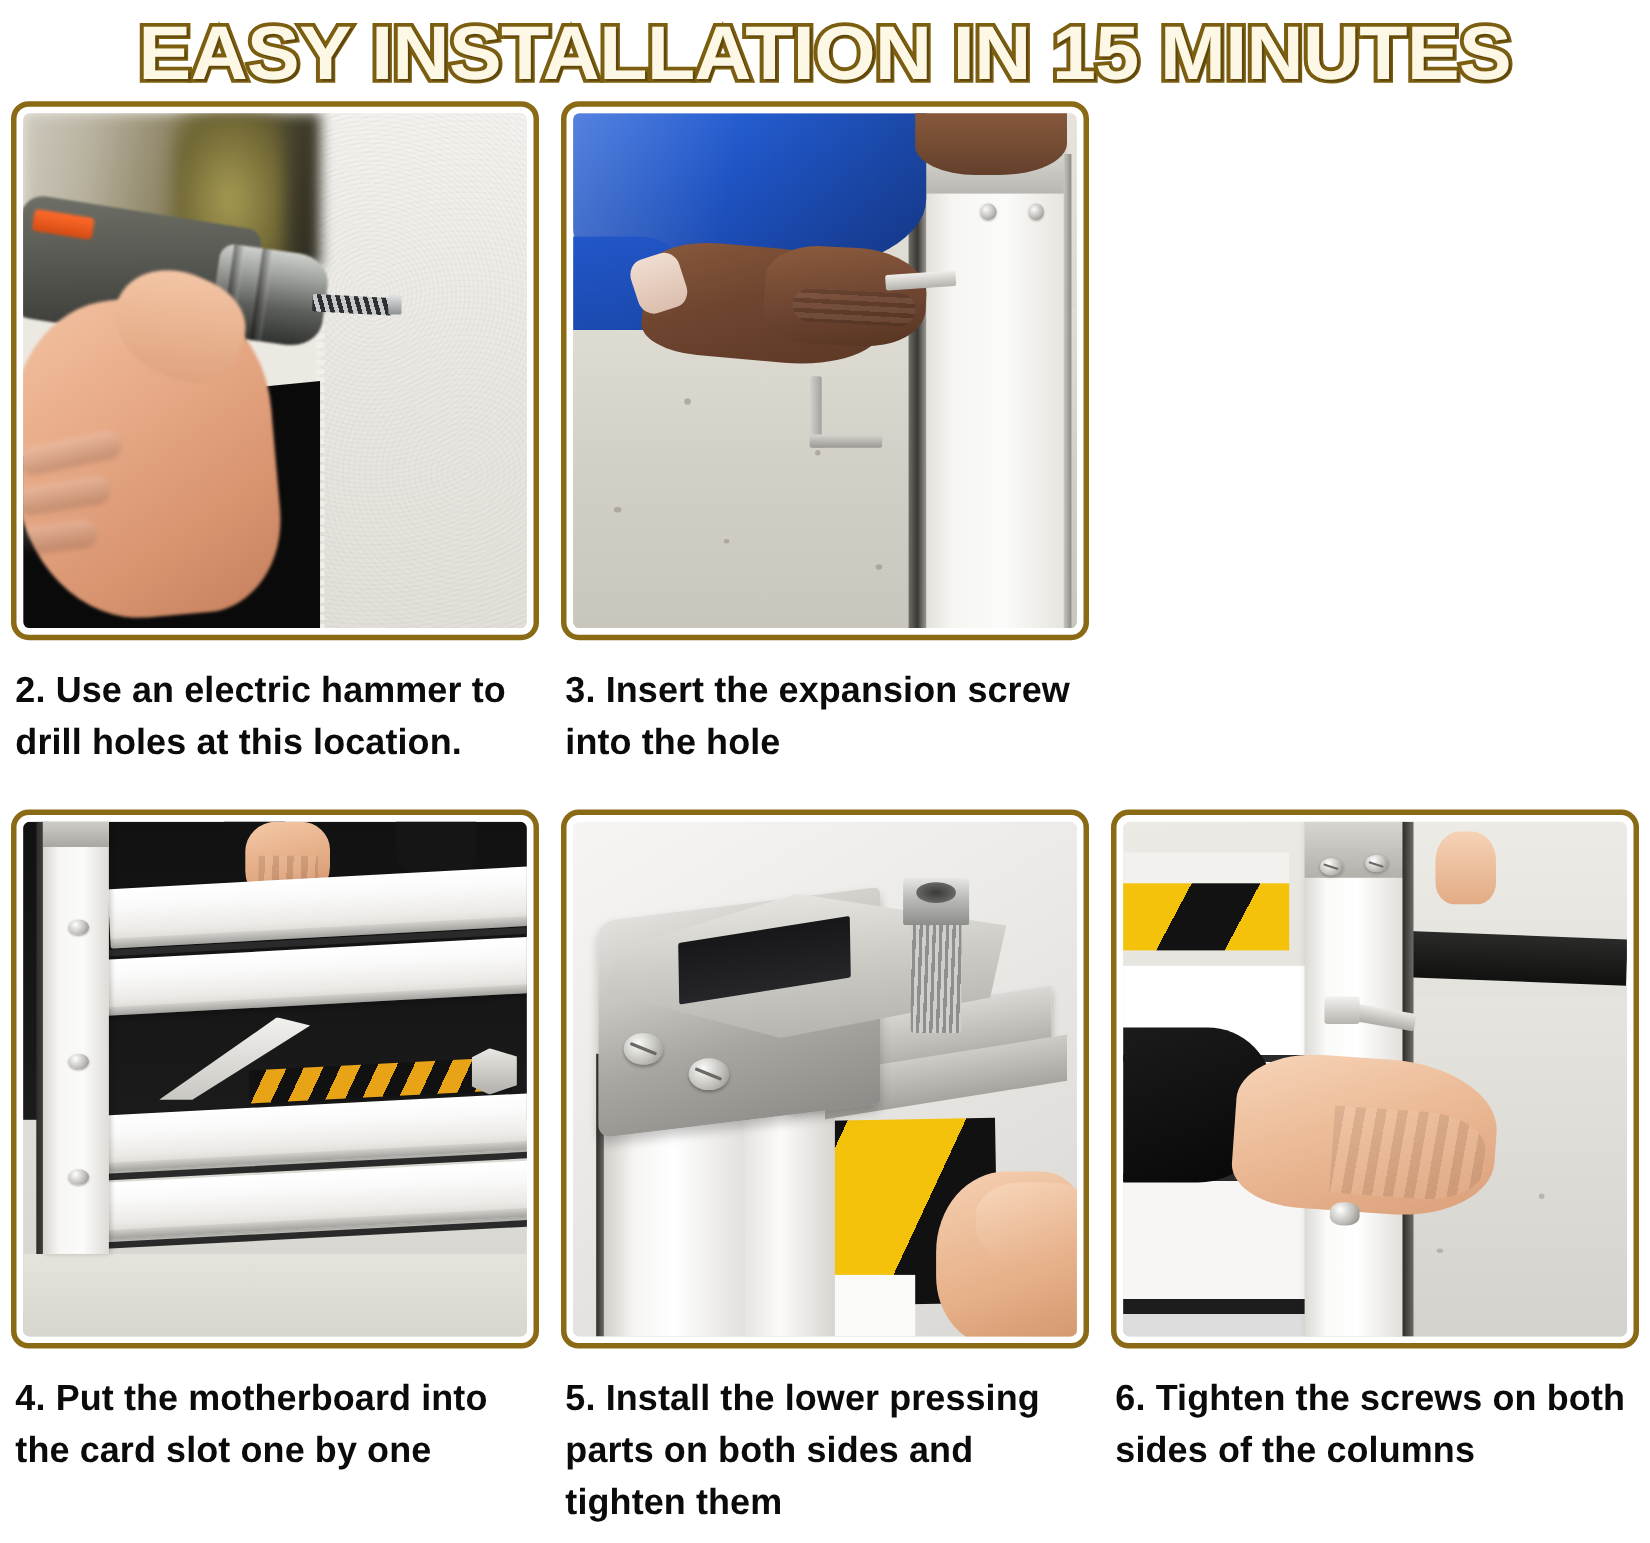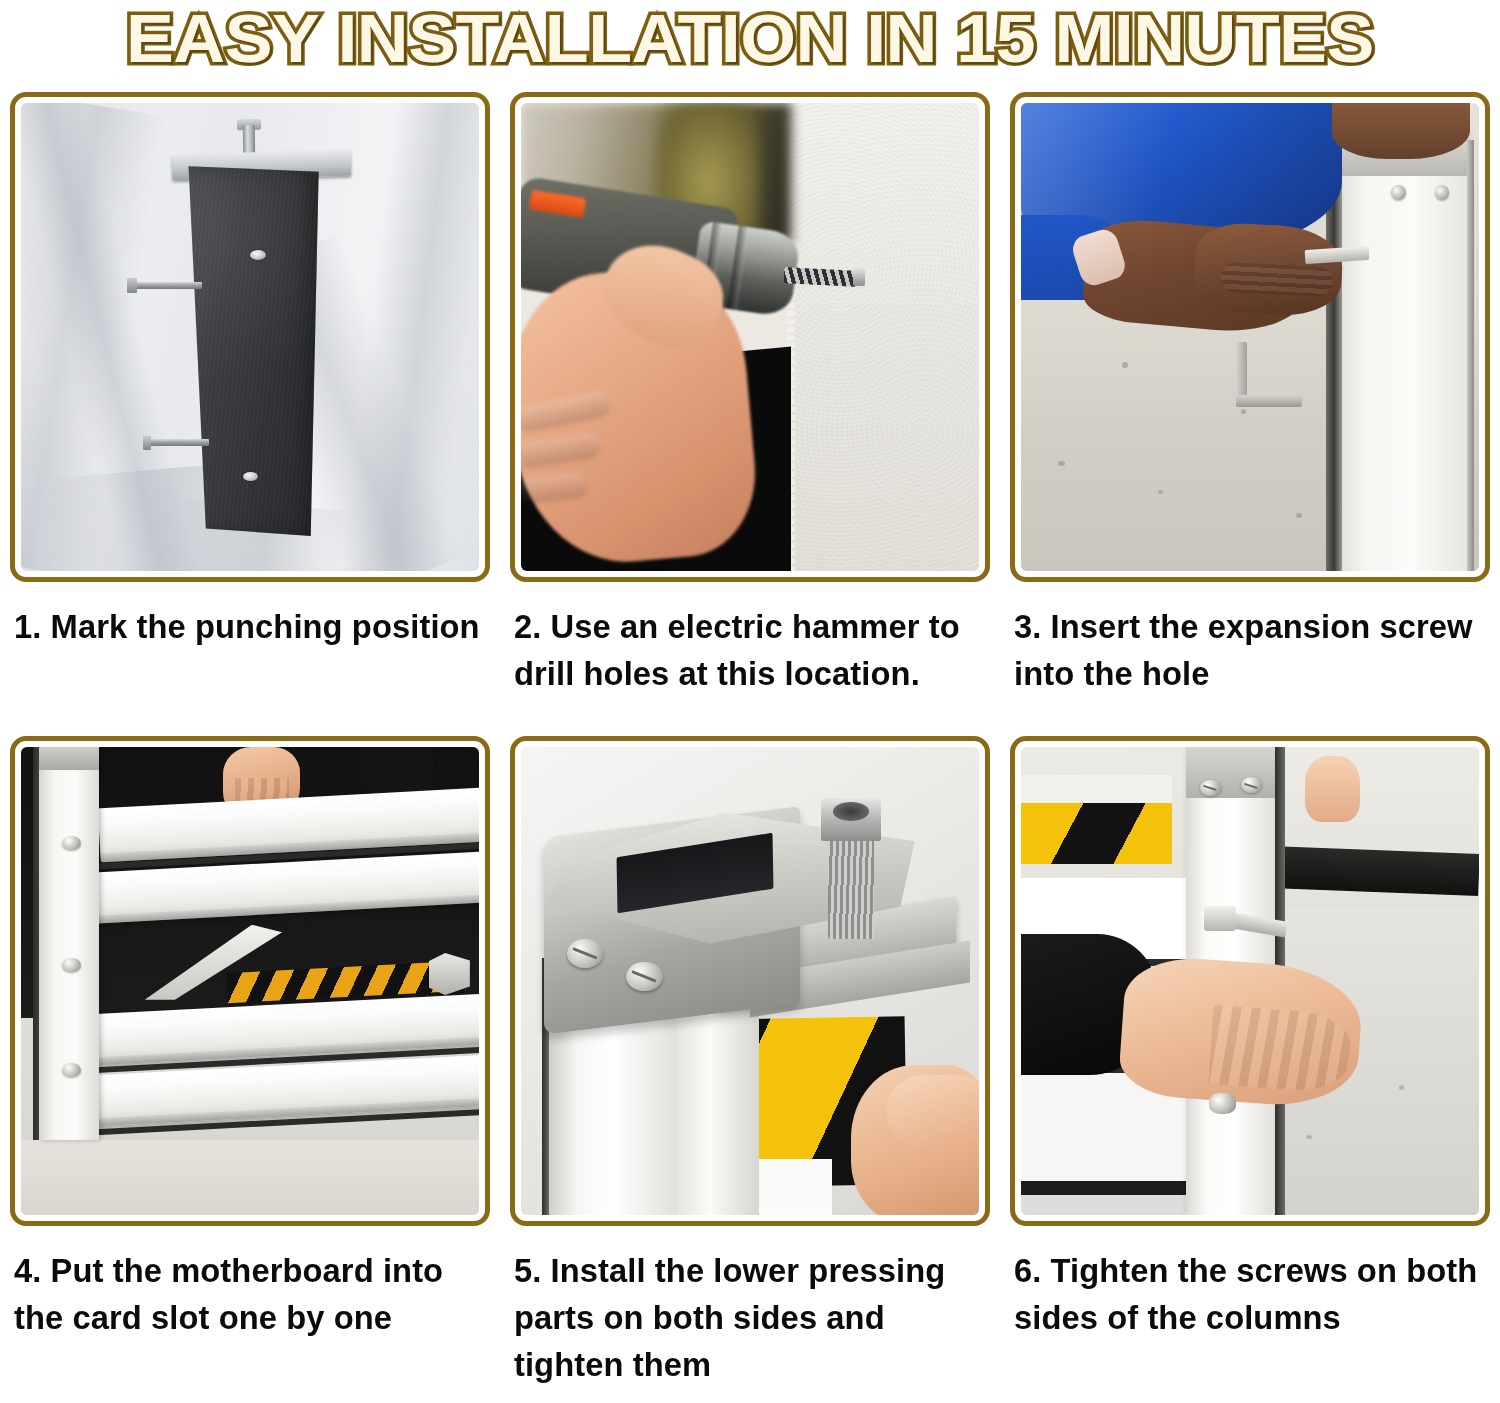--- a/index.html
+++ b/index.html
@@ -7,21 +7,21 @@
     width:1500px;height:1403px;
     background:#ffffff;
     font-family:"Liberation Sans","DejaVu Sans",sans-serif;
     overflow:hidden;
     position:relative;
   }
 
   
   .title-bar{
     height:92px;
-    display:flex;justify-content:center;
+    display:flex;align-items:center;justify-content:center;
     padding-top:4px;
     box-sizing:border-box;
   }
   .title-text{
     font-family:"Liberation Sans Narrow","Liberation Sans","DejaVu Sans Condensed",sans-serif;
     font-weight:700;
     font-size:69px;
     letter-spacing:-0.5px;
     line-height:1;
     transform:scaleX(1.04);
@@ -595,41 +595,20 @@
 <body>
 
 <div class="title-bar">
   <div class="title-text" data-echo="EASY INSTALLATION IN 15 MINUTES">EASY INSTALLATION IN 15 MINUTES</div>
 </div>
 
 <div class="grid">
 
   <div class="row row1">
 
-    <div class="cell">
-      <div class="photo-frame">
-        <div class="photo p1">
-          <div class="cloth-f f1"></div>
-            <div class="cloth-f f2"></div>
-          <div class="cloth-f f3"></div>
-            <div class="cloth-f f4"></div>
-          <div class="cloth-f f5"></div>
-            <div class="cloth-f f6"></div>
-          <div class="bolt-head"></div>
-          <div class="bolt-top"></div>
-          <div class="plate"></div>
-          <div class="post"></div>
-          <div class="hole h1"></div>
-          <div class="hole h2"></div>
-          <div class="stud s1"></div>
-          <div class="stud s2"></div>
-        </div>
-      </div>
-      <div class="caption">1. Mark the punching position</div>
-    </div>
 
     <div class="cell">
       <div class="photo-frame">
         <div class="photo p2">
           <div class="wall"></div>
           <div class="top-blur"></div>
           <div class="top-blur2"></div>
           <div class="dark-bg"></div>
           <div class="drill-body"></div>
           <div class="drill-trigger"></div>

